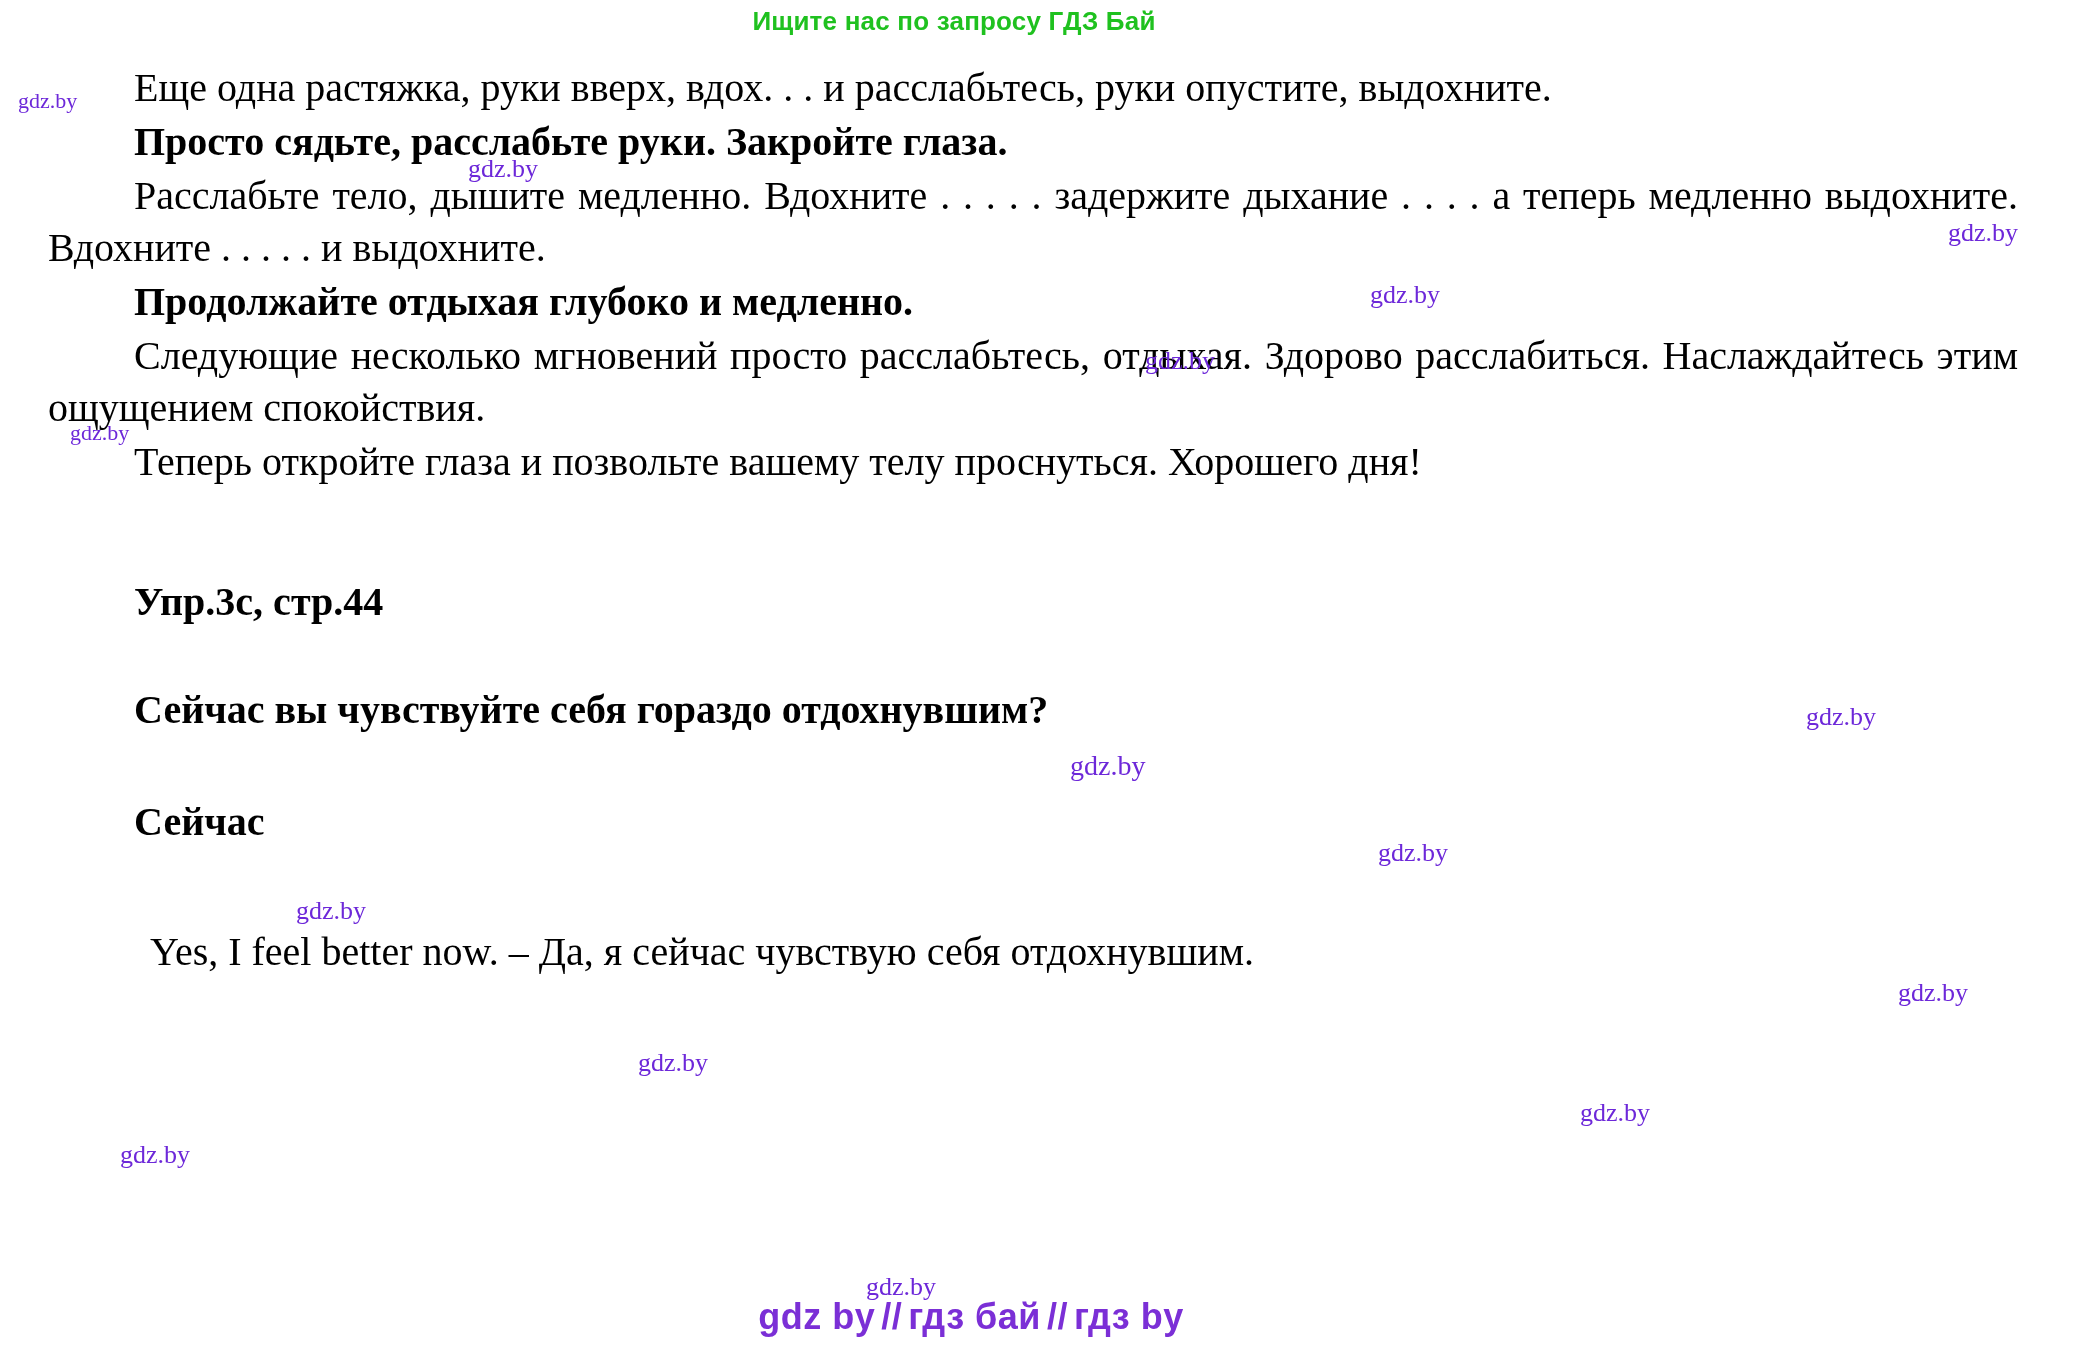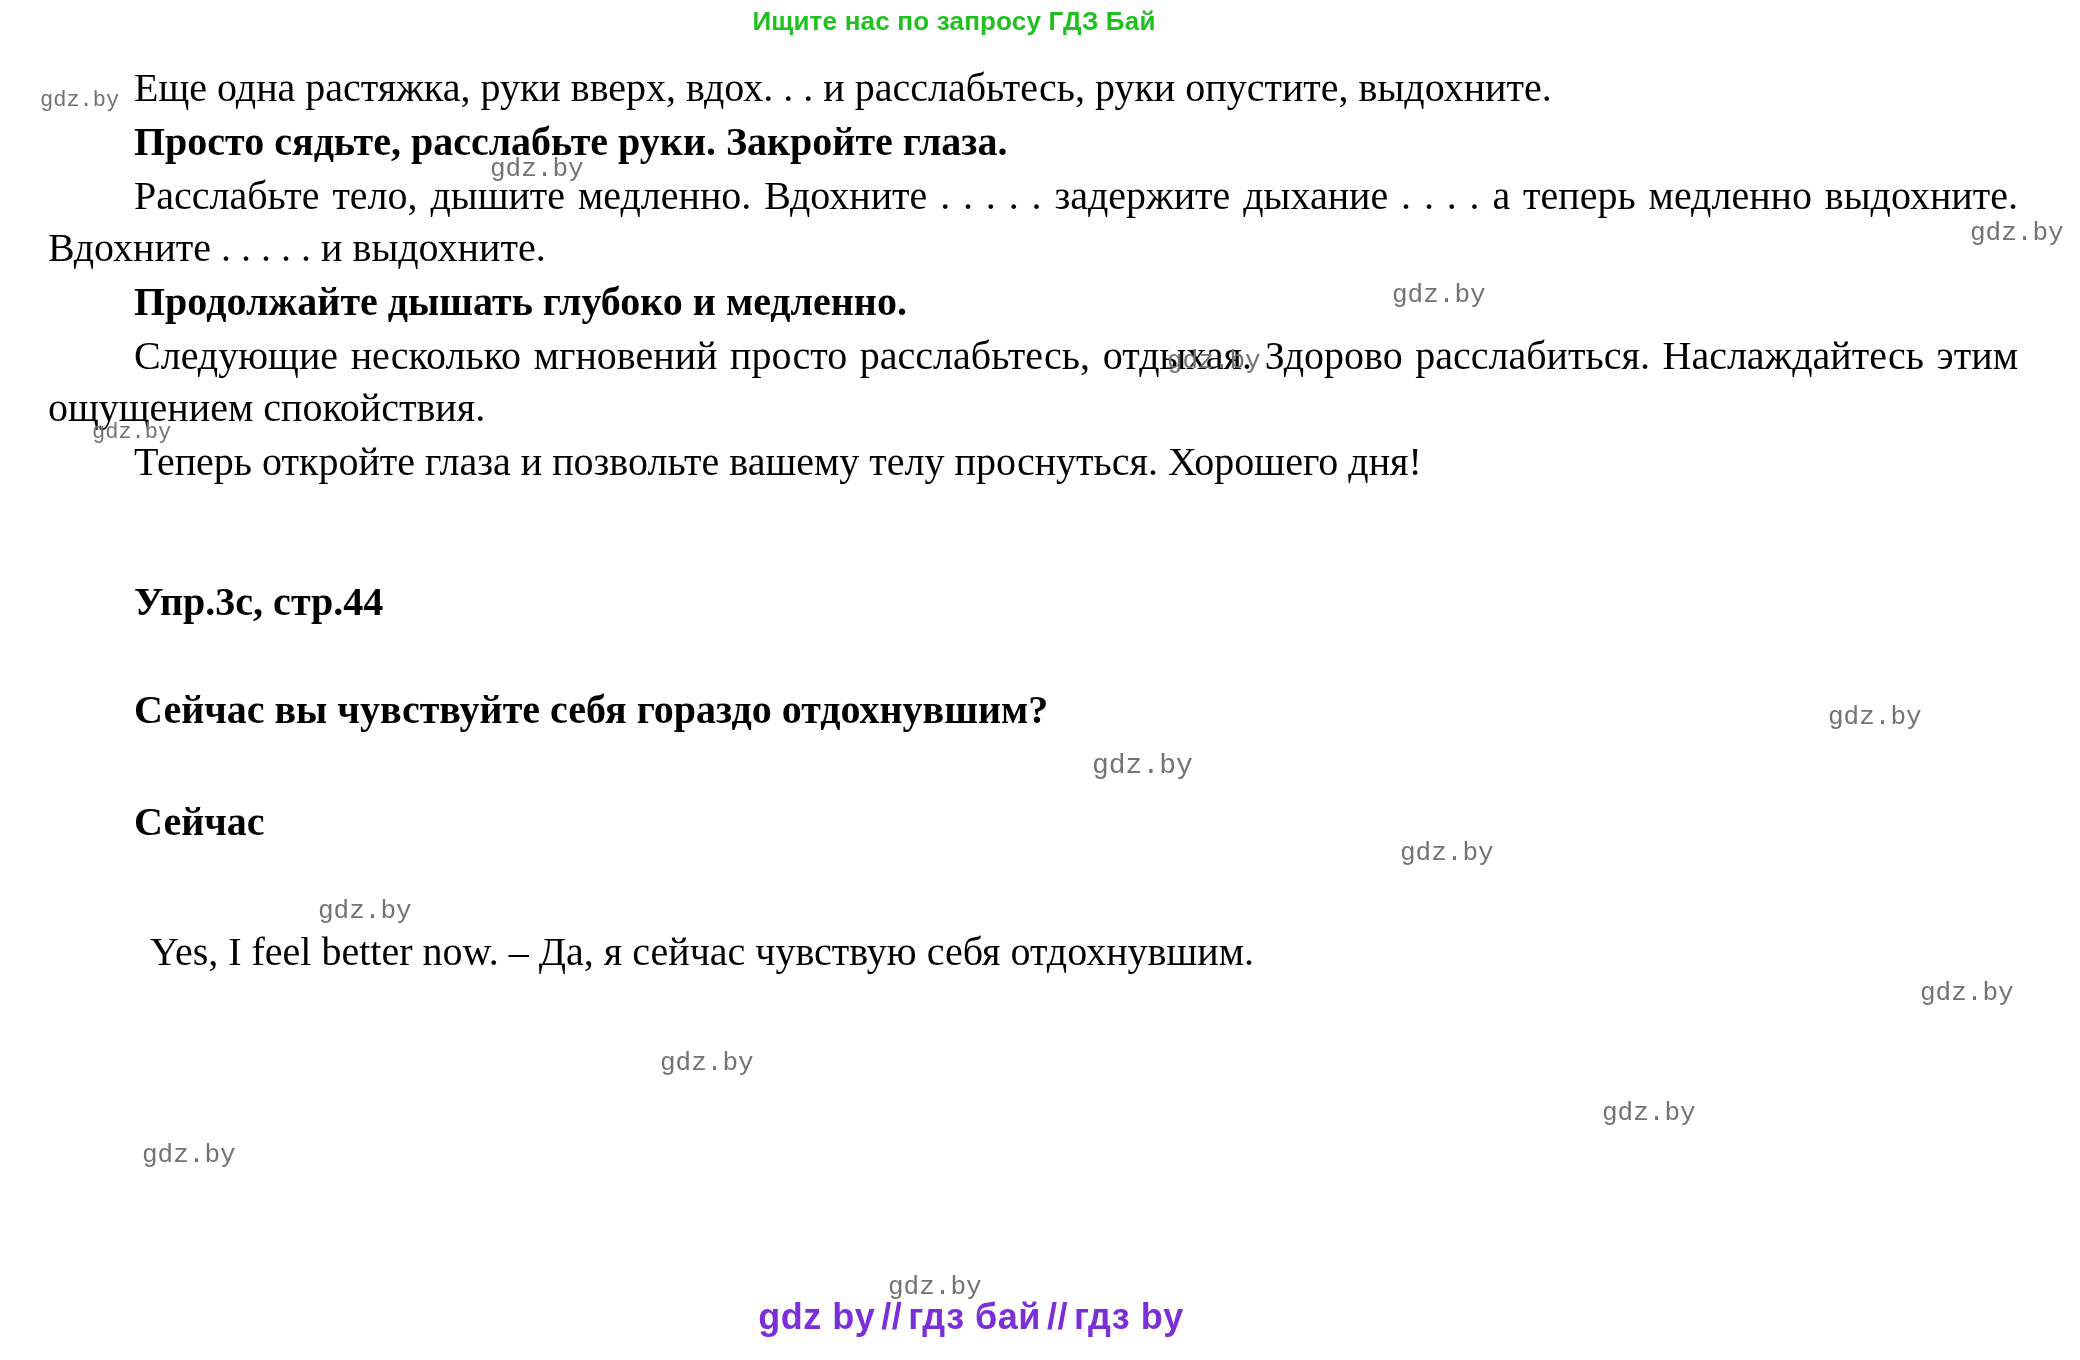--- a/index.html
+++ b/index.html
@@ -80,46 +80,45 @@
     font-size: 36px;
     font-weight: bold;
     color: #7b2fd6;
     letter-spacing: .5px;
   }
   .footer .sep { color: #7b2fd6; padding: 0 6px; }
 
   
   .wm {
     position: absolute;
-    font-family: Liberation Mono, monospace;
-    color: #737373;
+    font-family: Liberation Serif, serif;
+    color: #6d28d9;
     white-space: nowrap;
     pointer-events: none;
-    margin-left: 22px;
   }
   .wm.sm { font-size: 22px; }
   .wm.md { font-size: 26px; }
   .wm.lg { font-size: 28px; }
 </style>
 </head>
 <body>
 
 <div class="page">
 
   <div class="top-banner">Ищите нас по запросу ГДЗ Бай</div>
 
   <div class="content">
 
     <p class="para"><span class="indent"></span><span>Еще одна растяжка, руки вверх, вдох. . . и расслабьтесь, руки опустите, выдохните.</span></p>
 
     <p class="para noj"><span class="indent"></span><span>Просто сядьте, расслабьте руки. Закройте глаза.</span></p>
 
     <p class="para"><span class="indent"></span><span>Расслабьте тело, дышите медленно. Вдохните . . . . . задержите дыхание . . . . а теперь медленно выдохните. Вдохните . . . . . и выдохните.</span></p>
 
-    <p class="para noj"><span class="indent"></span><span>Продолжайте дышать глубоко и медленно.</span></p>
+    <p class="para noj"><span class="indent"></span><span>Продолжайте отдыхая глубоко и медленно.</span></p>
 
     <p class="para"><span class="indent"></span><span>Следующие несколько мгновений просто расслабьтесь, отдыхая. Здорово расслабиться. Наслаждайтесь этим ощущением спокойствия.</span></p>
 
     <p class="para"><span class="indent"></span><span>Теперь откройте глаза и позвольте вашему телу проснуться. Хорошего дня!</span></p>
 
     <div class="block-gap-1"></div>
 
     <p class="heading"><span class="indent"></span><span>Упр.3c, стр.44</span></p>
 
     <div class="block-gap-2"></div>

